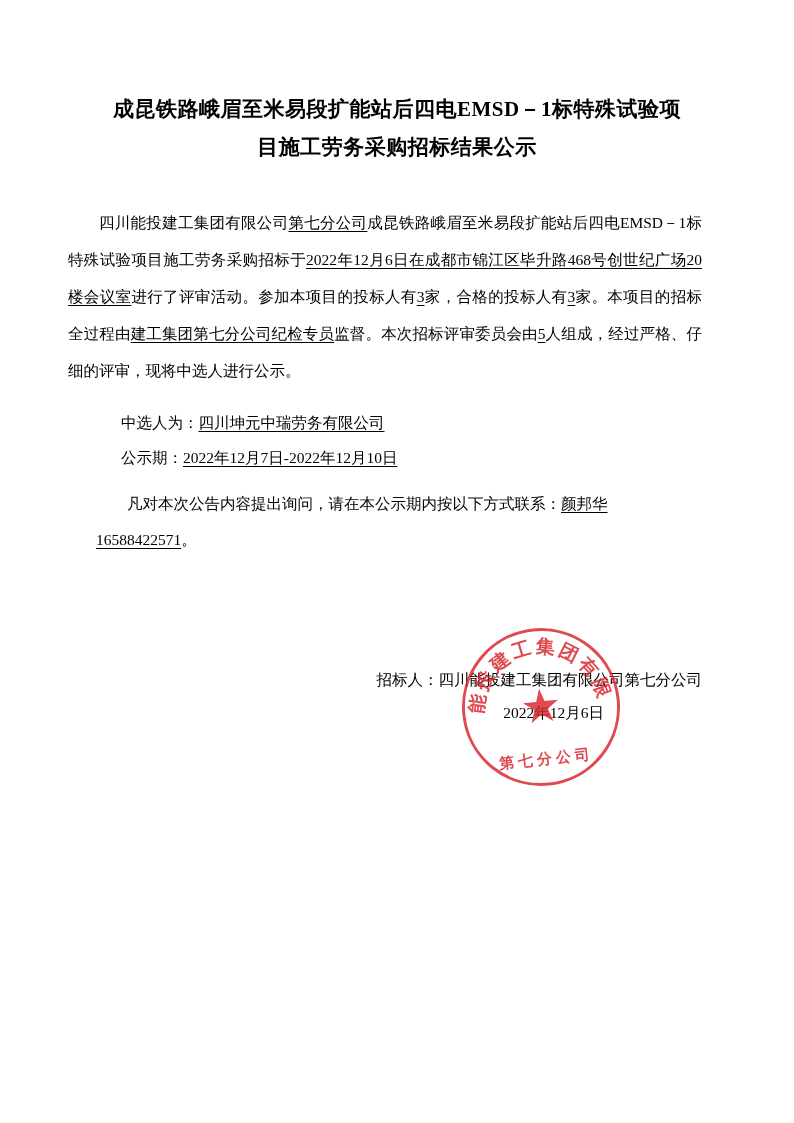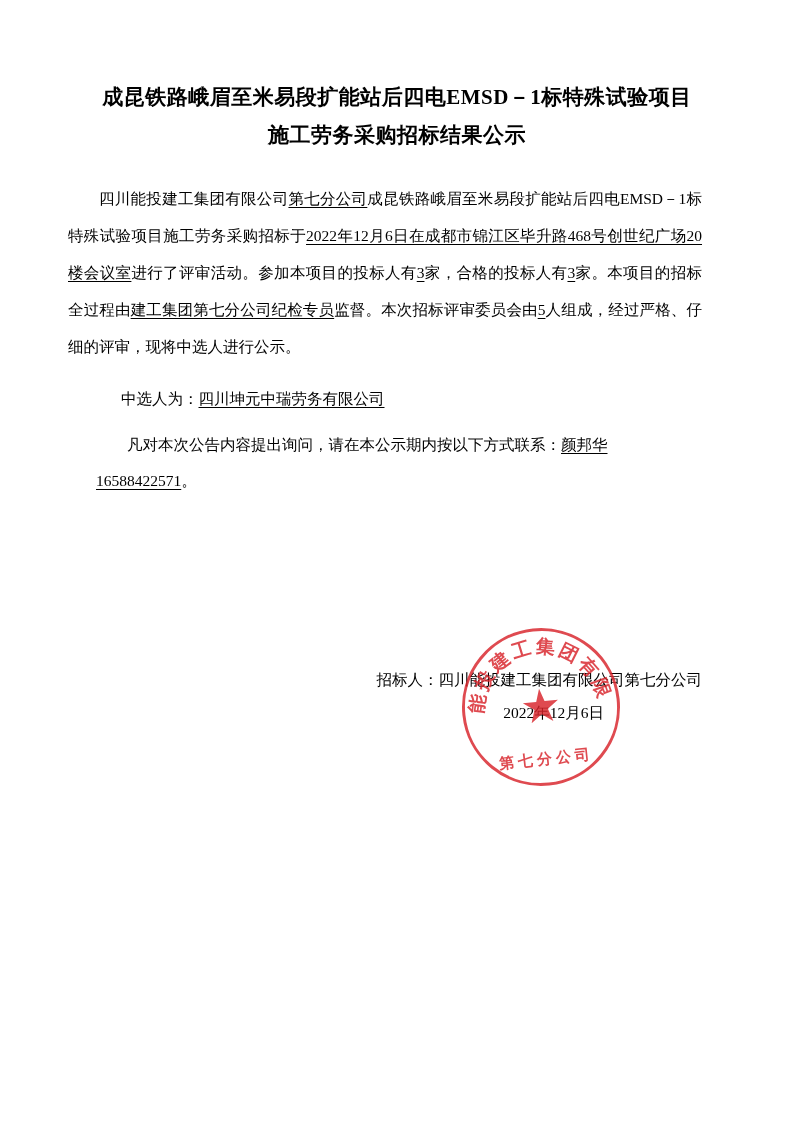--- a/index.html
+++ b/index.html
@@ -14,21 +14,21 @@
     font-family: "Liberation Serif", "DejaVu Serif", serif;
     color: #000000;
     overflow: hidden;
   }
   .page {
     position: absolute;
     inset: 0;
     padding: 0;
   }
   .doc-title {
-    margin: 0;
+    margin: 12px;
     padding: 78px 96px 0 96px;
     text-align: center;
     font-size: 21px;
     font-weight: bold;
     line-height: 38px;
     letter-spacing: 0.5px;
   }
   .body-block {
     padding: 26px 92px 0 68px;
     font-size: 15.5px;
@@ -141,20 +141,21 @@
 <div class="page">
 
   <h1 class="doc-title">成昆铁路峨眉至米易段扩能站后四电EMSD－1标特殊试验项目施工劳务采购招标结果公示</h1>
 
   <div class="body-block">
     <p class="para"><span>四川能投建工集团有限公司</span><span class="u">第七分公司</span><span>成昆铁路峨眉至米易段扩能站后四电EMSD－1标特殊试验项目施工劳务采购招标于</span><span class="u">2022年12月6日</span><span class="u">在成都市锦江区毕升路468号创世纪广场20楼会议室</span><span>进行了评审活动。参加本项目的投标人有</span><span class="u">3</span><span>家，合格的投标人有</span><span class="u">3</span><span>家。本项目的招标全过程由</span><span class="u">建工集团第七分公司纪检专员</span><span>监督。本次招标评审委员会由</span><span class="u">5</span><span>人组成，经过严格、仔细的评审，现将中选人进行公示。</span></p>
   </div>
 
   <div class="info-block">
     <p class="info-line"><span>中选人为：</span><span class="u">四川坤元中瑞劳务有限公司</span></p>
+    <p class="info-line"><span>公示期：</span><span class="u">2022年12月7日</span><span class="u">-</span><span class="u">2022年12月10日</span></p>
   </div>
 
   <div class="contact-para">
     <p class="para"><span>凡对本次公告内容提出询问，请在本公示期内按以下方式联系：</span><span class="u">颜邦华</span><br><span class="u">16588422571</span><span>。</span></p>
   </div>
 
   <div class="signature">
     <p class="sig-line"><span>招标人：</span><span>四川能投建工集团有限公司第七分公司</span></p>
     <p class="sig-date">2022年12月6日</p>
   </div>

